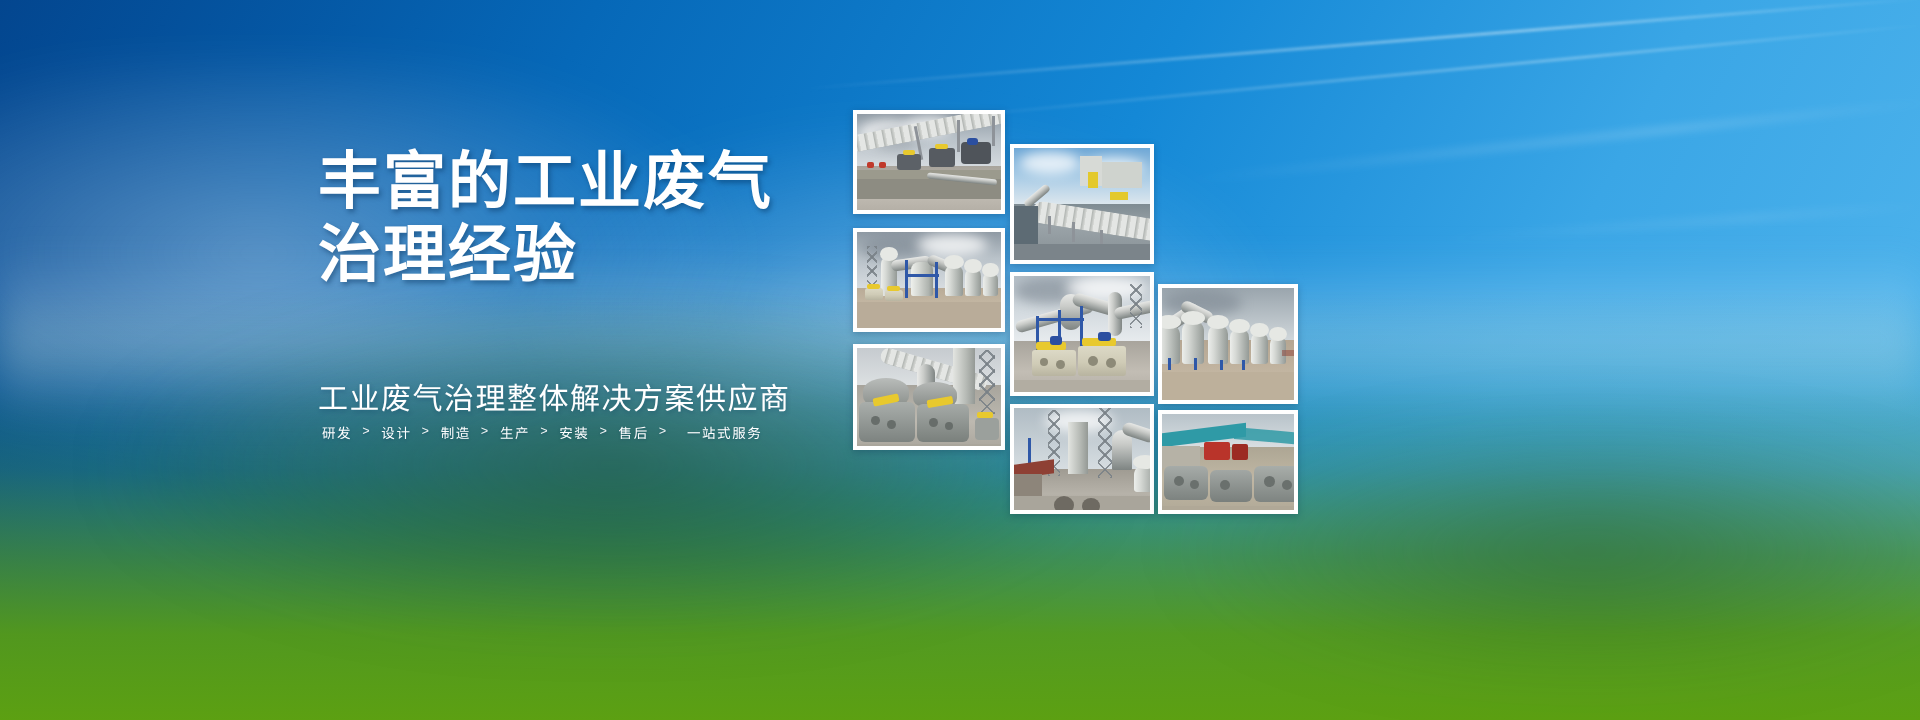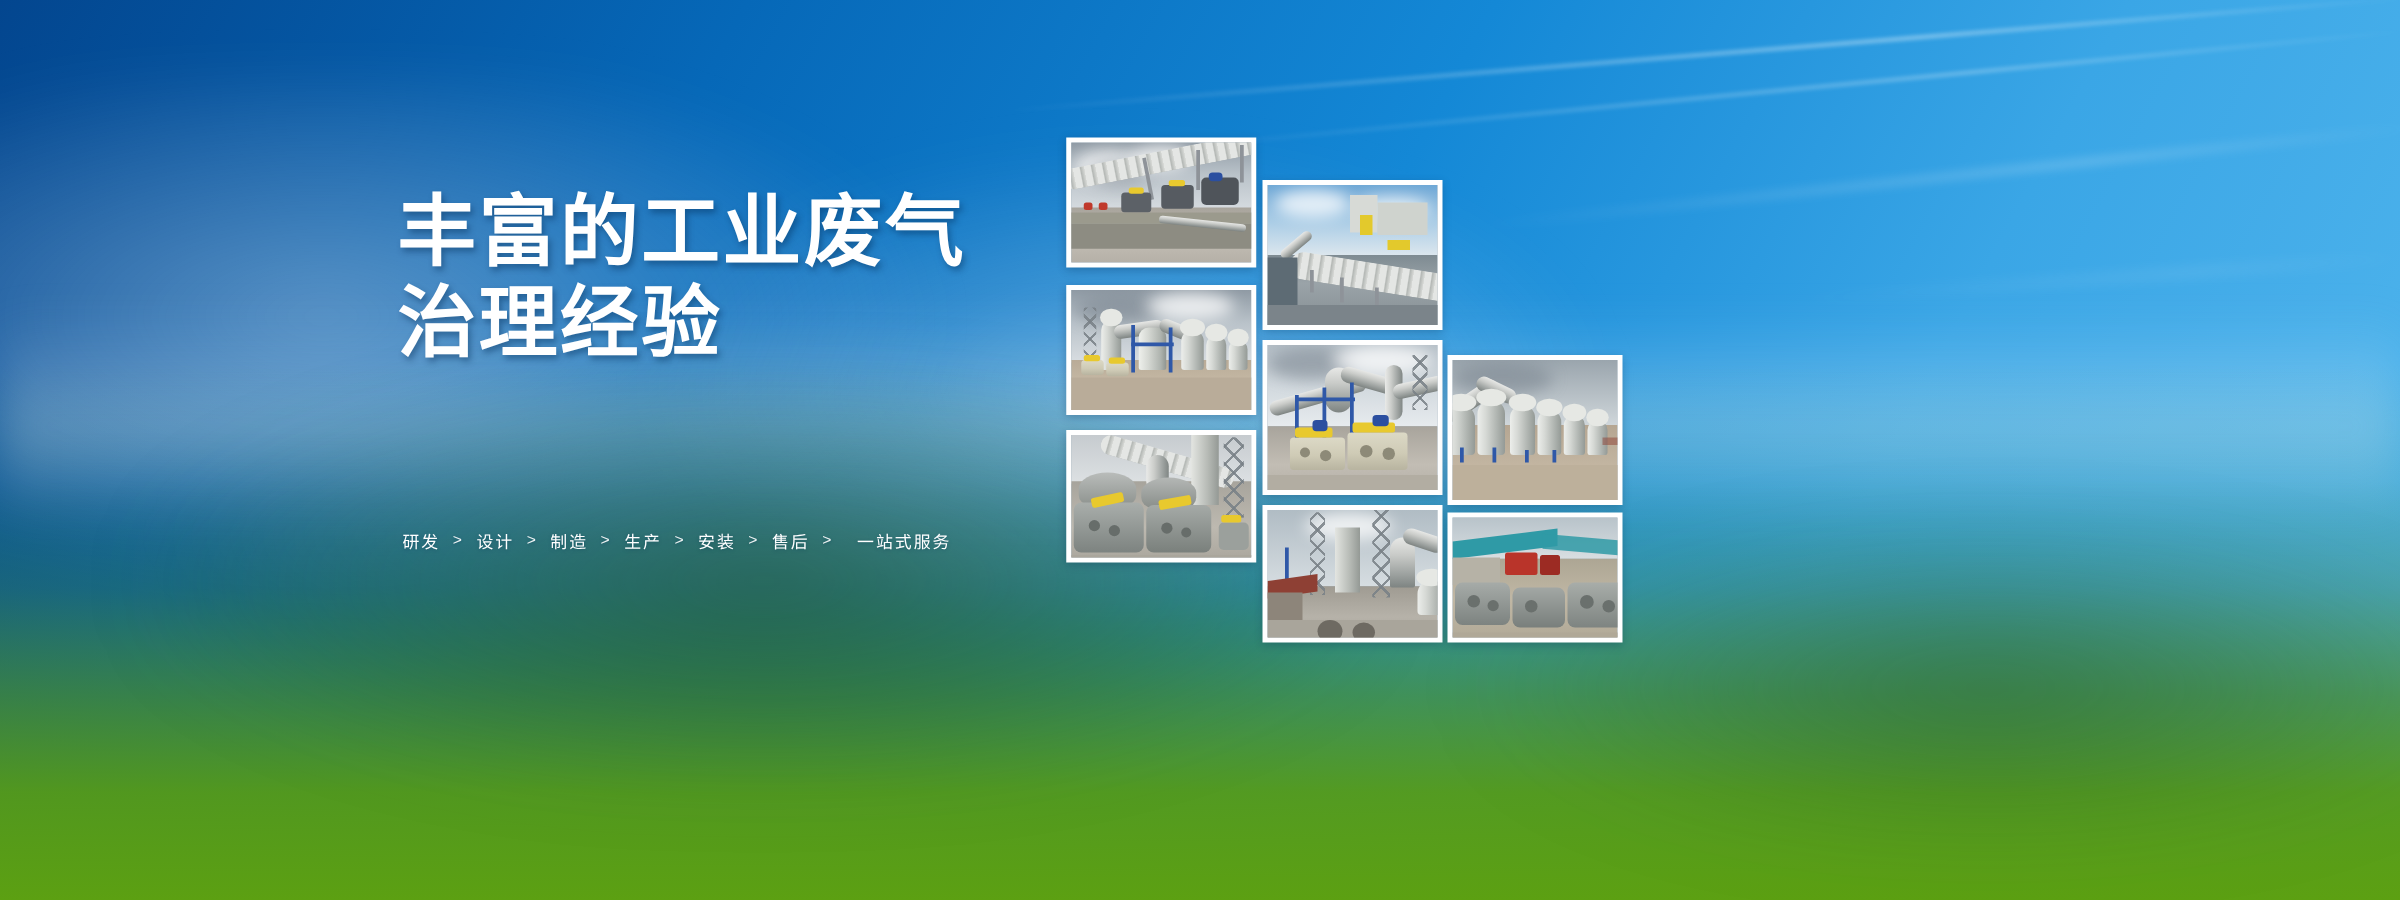--- a/index.html
+++ b/index.html
@@ -3,21 +3,21 @@
 <meta charset="utf-8">
 <title>Banner</title>
 <style>
   html,body{margin:0;padding:0;background:#0a5fae;}
   *{box-sizing:border-box;}
 
   .banner{
     position:relative;
     width:1920px;height:720px;
     overflow:hidden;
-    font-family:Liberation Sans, sans-serif;
+    font-family:Liberation Mono, monospace;
     
     background:
       linear-gradient(118deg,#03468f 0%, #0668b8 26%, #1488d6 52%, #3aa6e6 74%, #55b8ee 100%);
   }
 
   
   .sky-haze-left{
     position:absolute;left:-120px;top:60px;width:900px;height:420px;
     background:radial-gradient(ellipse at 42% 46%,rgba(255,255,255,.34) 0%,rgba(255,255,255,.17) 34%,rgba(255,255,255,0) 68%);
     filter:blur(22px);
@@ -373,20 +373,21 @@
       </div>
     </div>
 
   </div>
 
   <div class="copy">
 
     <h1 class="headline">丰富的工业废气
 治理经验</h1>
 
+    <p class="subtitle">工业废气治理整体解决方案供应商</p>
 
     <div class="steps">
       <span class="step">研发</span>
       <span class="sep">&gt;</span>
       <span class="step">设计</span>
       <span class="sep">&gt;</span>
       <span class="step">制造</span>
       <span class="sep">&gt;</span>
       <span class="step">生产</span>
       <span class="sep">&gt;</span>

